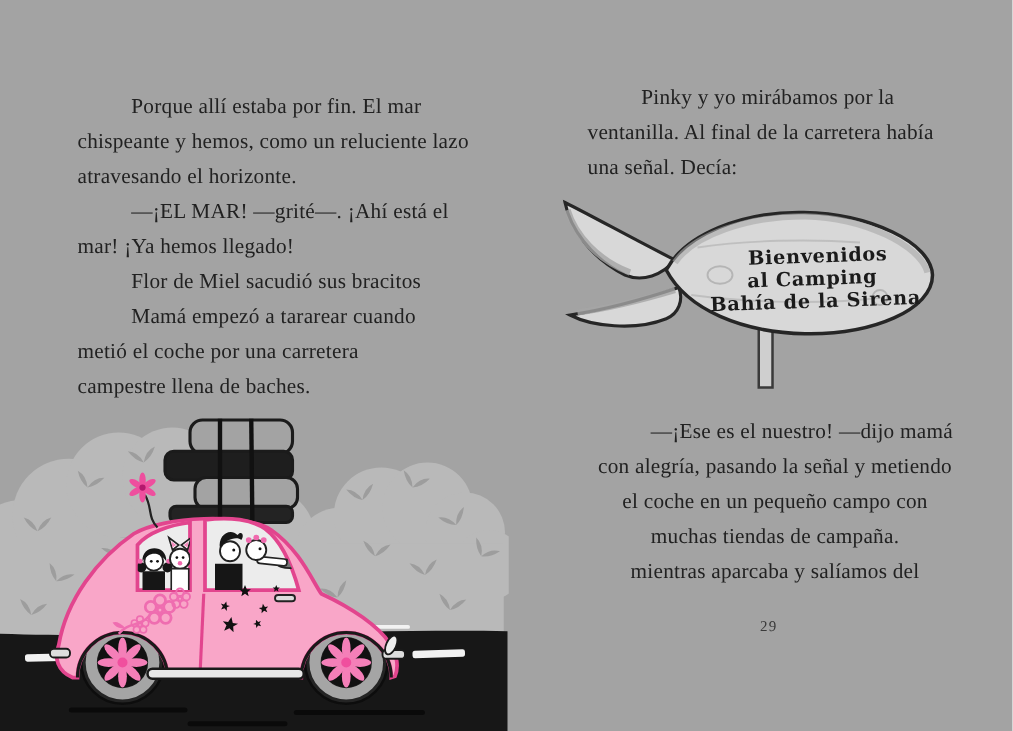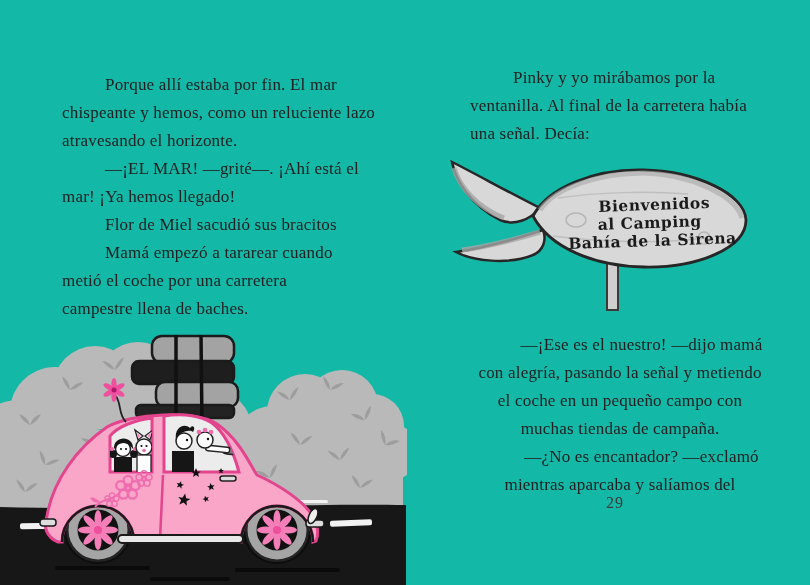--- a/index.html
+++ b/index.html
@@ -1,28 +1,28 @@
 <!DOCTYPE html>
 <html><head>
 <meta charset="utf-8">
 <style>
   html,body { margin:0; padding:0; background:#ffffff; }
   .stage {
-    position:relative; width:810px; height:585px; background:#14b8a6;
+    position:relative; width:810px; height:585px; background:#a3a3a3;
     overflow:hidden; font-family:"Liberation Serif", serif; color:#212121;
   }
   .textblock { position:absolute; font-size:17px; line-height:28px; letter-spacing:0.2px; }
   .bl  { height:28px; white-space:nowrap; }
   .ind { padding-left:43px; }
   #left-text        { left:62px;  top:71px;  width:310px; }
   #right-text-top   { left:470px; top:64px;  width:300px; }
   #right-text-bottom{ left:470px; top:331px; width:300px;text-align:center; }
   .pagenum {
     position:absolute; left:470px; top:494px; width:290px; text-align:center;
-    font-size:16px; color:#3a3a3a; letter-spacing:1px;
+    font-size:12px; color:#3a3a3a; letter-spacing:1px;
   }
   .illu { position:absolute; }
   #car-svg  { left:0px;   top:330px; }
   #sign-svg { left:448px; top:158px; }
   .sign-text {
     font-family:"DejaVu Serif", serif; font-weight:bold; font-size:15.5px;
     fill:#1b1b1b; text-anchor:middle; letter-spacing:0.5px;
   }
 </style>
 </head>
@@ -72,21 +72,20 @@
       <text class="sign-text" x="202" y="70">al Camping</text>
       <text class="sign-text" x="204" y="88">Bahía de la Sirena</text>
     </g>
   </svg>
 
   <div id="right-text-bottom" class="textblock">
     <div class="bl ind">—¡Ese es el nuestro! —dijo mamá</div>
     <div class="bl">con alegría, pasando la señal y metiendo</div>
     <div class="bl">el coche en un pequeño campo con</div>
     <div class="bl">muchas tiendas de campaña.</div>
-    <div class="bl ind">—¿No es encantador? —exclamó</div>
     <div class="bl">mientras aparcaba y salíamos del</div>
   </div>
 
   <div class="pagenum">29</div>
 
   <svg id="car-svg" class="illu" width="407" height="255" viewBox="0 0 407 255">
     <defs>
       <path id="leafV" d="M0,0 Q-7,-3 -11,-11 Q-3,-9 0,0 Z M0,0 Q7,-3 11,-11 Q3,-9 0,0 Z"></path>
       <path id="star5" d="M0,-10 L2.9,-3.1 L9.5,-3.1 L4.2,1.2 L5.9,8.1 L0,4 L-5.9,8.1 L-4.2,1.2 L-9.5,-3.1 L-2.9,-3.1 Z"></path>
       <g id="hubflower">

